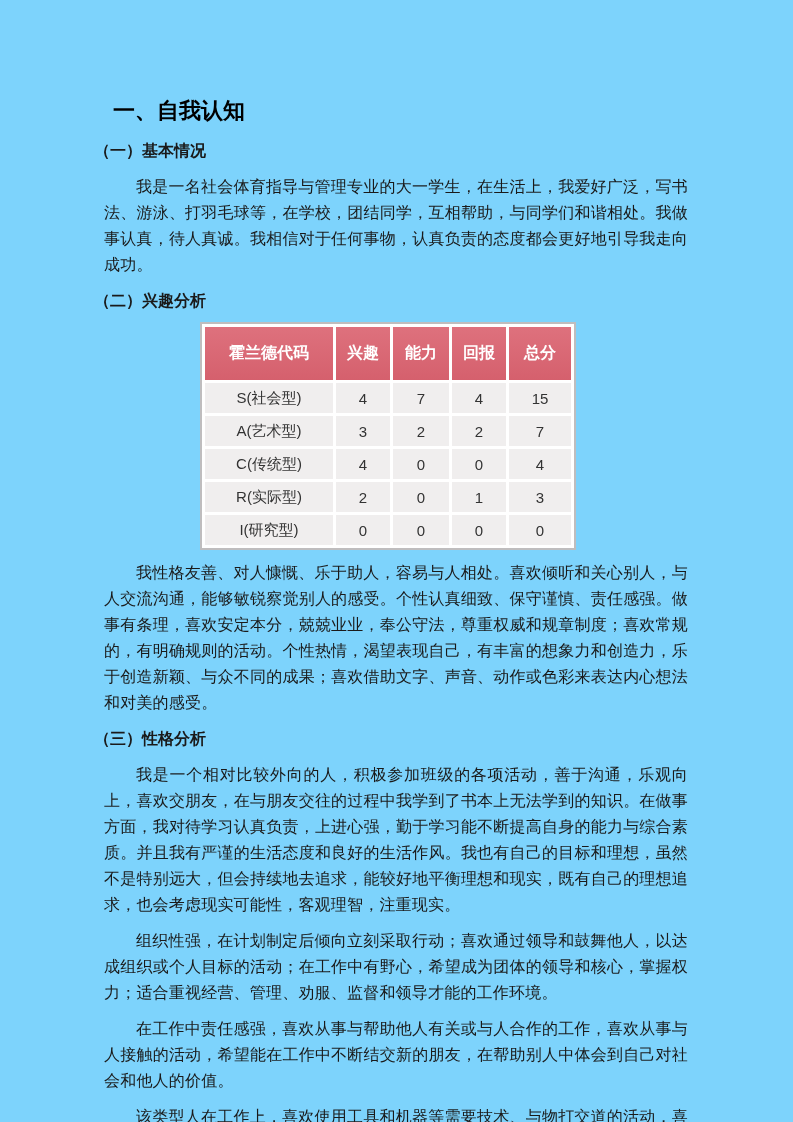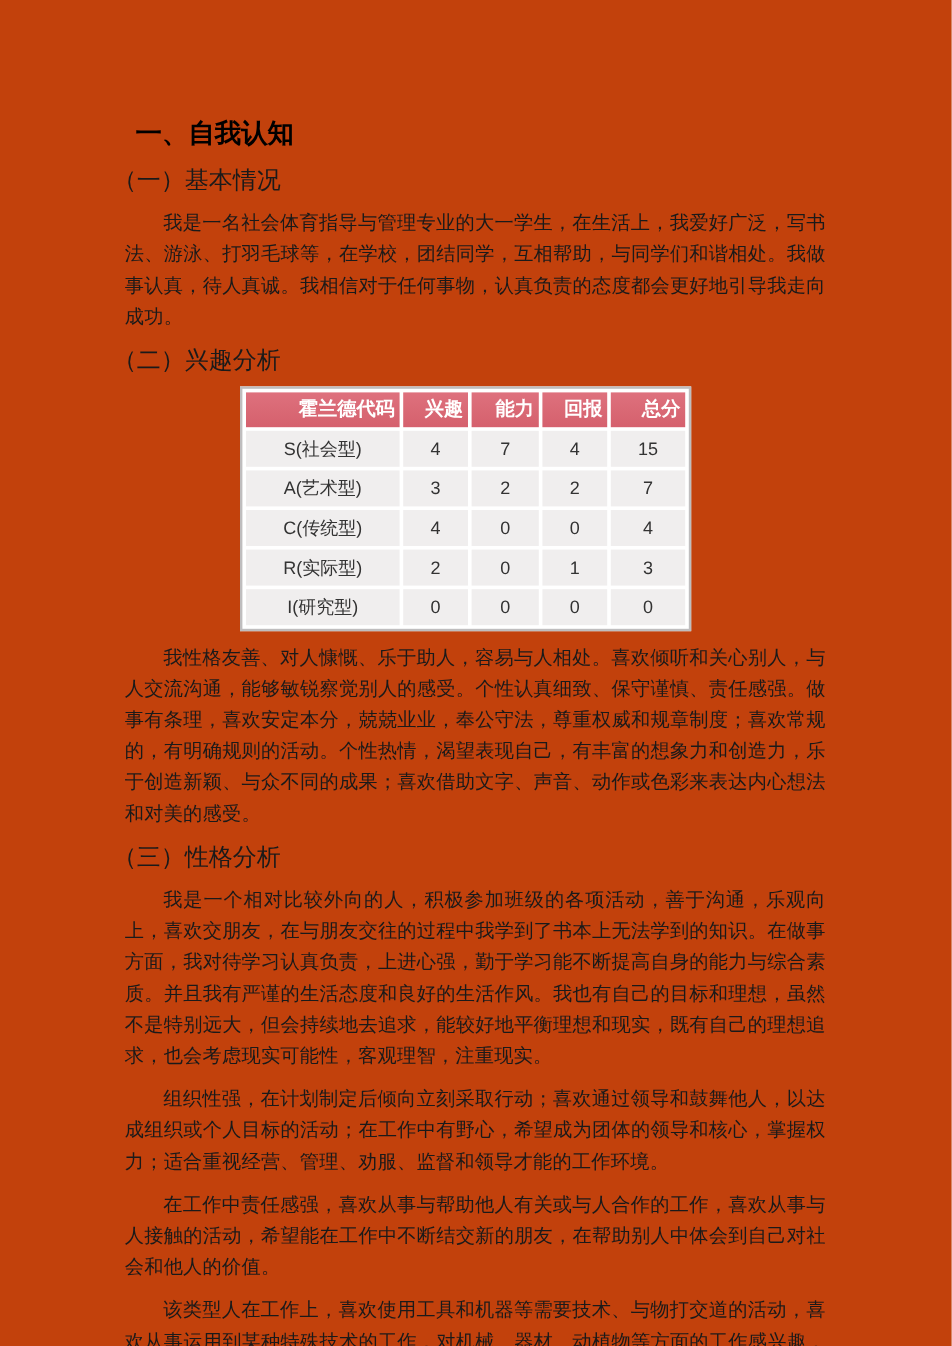--- a/index.html
+++ b/index.html
@@ -10,35 +10,35 @@
   body {
     width: 793px;
     height: 1122px;
     overflow: hidden;
   }
   .page {
     box-sizing: border-box;
     width: 793px;
     height: 1122px;
     padding: 96px 95px 0 94px;
-    background: #c2410c;
+    background: #7dd3fc;
     font-family: "Liberation Serif", "DejaVu Serif", serif;
     color: var(--text, #1a1a1a);
   }
   .doc-title {
     font-family: "Liberation Sans", "DejaVu Sans", sans-serif;
     font-weight: 700;
     font-size: 22px;
     line-height: 30px;
     color: #000000;
     margin: 0 0 12px 19px;
   }
   .section-heading {
-    font-size: 20px;
-    font-weight: 400;
+    font-size: 16px;
+    font-weight: 700;
     line-height: 26px;
     margin: 0;
   }
   .para {
     font-size: 16px;
     line-height: 26px;
     margin: 10px;
     text-indent: 2em;
     text-align: justify;
     letter-spacing: 0.2px;
@@ -55,22 +55,22 @@
     table-layout: fixed;
   }
   table.holland th {
     background: linear-gradient(to bottom,
       var(--table-header-bg-light, #de717d),
       var(--table-header-bg, #d5606d));
     color: var(--table-header-text, #ffffff);
     font-weight: 700;
     font-size: 16px;
     height: 29px;
-    text-align: right;
-    padding: 0 4px;
+    text-align: center;
+    padding: 12px 4px;
   }
   table.holland td {
     background: var(--table-row-bg, #f0eeee);
     color: #333333;
     font-size: 15px;
     height: 30px;
     text-align: center;
     padding: 0 4px;
   }
   .c0 { width: 120px; }

